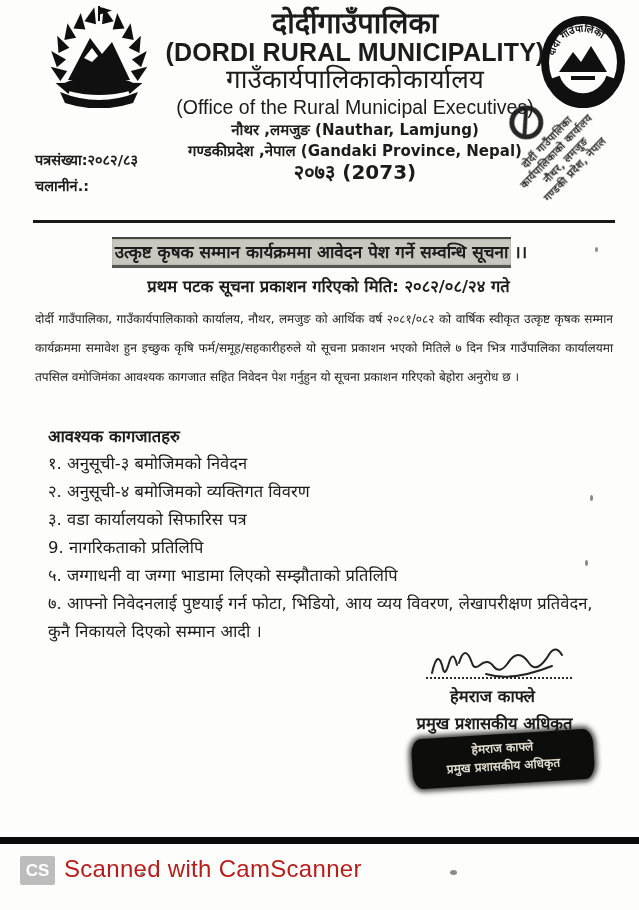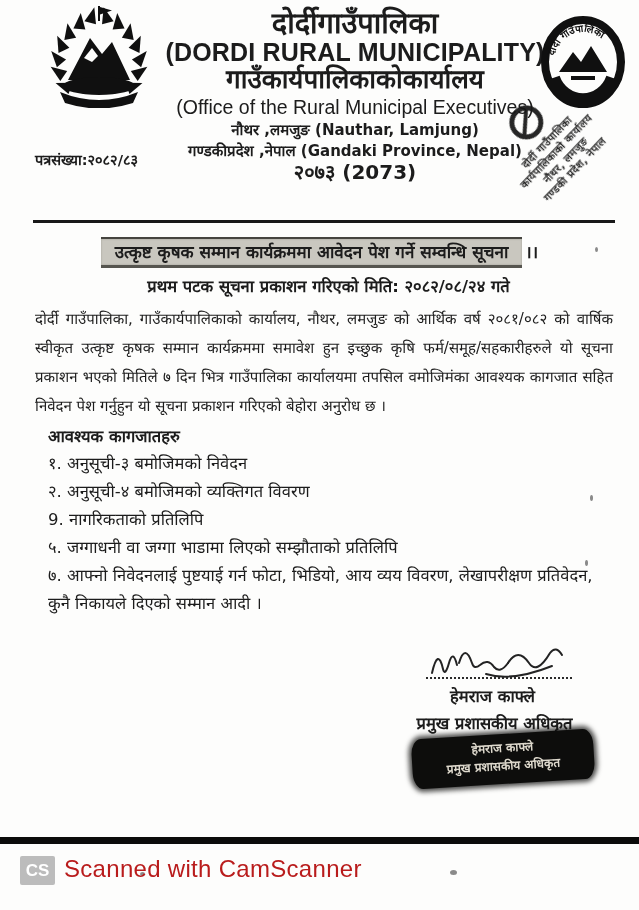--- a/index.html
+++ b/index.html
@@ -7,40 +7,40 @@
     position:relative;width:639px;height:910px;margin:0 auto;
     background:#fdfdfc;overflow:hidden;
     font-family:"DejaVu Sans",sans-serif;color:#1c1c1c;
   }
   .abs{position:absolute;}
 
   
   .hdr{left:143px;top:7px;width:424px;text-align:center;}
   .hdr .np-title{font-size:29px;font-weight:700;line-height:33px;}
   .hdr .en-title{font-family:"Liberation Sans",sans-serif;font-size:25px;font-weight:700;line-height:24px;letter-spacing:.2px;}
-  .hdr .np-office{font-size:26px;font-weight:700;line-height:31px;}
+  .hdr .np-office{font-size:26px;font-weight:400;line-height:31px;}
   .hdr .en-office{font-family:"Liberation Sans",sans-serif;font-size:19.5px;font-weight:400;line-height:25px;}
   .hdr .addr{font-size:15px;font-weight:700;line-height:21px;}
   .hdr .year{font-size:20px;font-weight:700;line-height:20px;}
 
   .meta{left:35px;top:147px;font-size:14.5px;font-weight:700;line-height:26px;}
 
   .rule{left:33px;top:220px;width:582px;height:3px;background:#181818;}
 
   .subject-row{left:0;top:237px;width:639px;text-align:center;font-size:17px;font-weight:700;}
   .subject-hl{
-    display:inline-block;background:#c9c7bf;padding:1px 14px 2px;
+    display:inline-block;background:#c9c7bf;padding:1px 3px 2px;
     border-top:2px solid #45443f;border-bottom:3px solid #56554f;
     box-shadow:0 0 2px #9a978e inset;
   }
   .subject-suffix{margin-left:3px;}
 
   .date-row{left:0;top:274px;width:639px;text-align:center;font-size:16.5px;font-weight:700;transform:translateX(9px);}
 
-  .body-para{left:35px;top:305px;width:578px;font-size:15px;font-weight:500;line-height:29px;text-align:justify;}
+  .body-para{left:35px;top:305px;width:578px;font-size:12px;font-weight:500;line-height:29px;text-align:justify;}
 
   .docs-heading{left:48px;top:424px;font-size:16.5px;font-weight:600;}
   .docs-list{left:48px;top:450px;width:568px;font-size:16.5px;font-weight:500;}
   .docs-list .doc-item{line-height:28px;}
 
   
   .sig-svg{left:428px;top:641px;}
   .sig-dots{left:426px;top:655px;width:146px;height:22px;border-bottom:2px dotted #2a2a2a;}
   .sig-name{left:405px;top:684px;width:175px;text-align:center;font-size:16.5px;font-weight:700;}
   .sig-desig{left:392px;top:711px;width:205px;text-align:center;font-size:16.5px;font-weight:600;}
@@ -142,36 +142,38 @@
   <div class="abs round-stamp">
     <span class="ring"></span>
     <div class="rs-line">दोर्दी गाउँपालिका</div>
     <div class="rs-line">कार्यपालिकाको कार्यालय</div>
     <div class="rs-line">नौथर, लमजुङ</div>
     <div class="rs-line">गण्डकी प्रदेश, नेपाल</div>
   </div>
 
   <div class="abs meta">
     <div>पत्रसंख्या:२०८२/८३</div>
+    <div>चलानीनं.:</div>
   </div>
 
   <div class="abs rule"></div>
 
   <div class="abs subject-row">
     <span class="subject-hl">उत्कृष्ट कृषक सम्मान कार्यक्रममा आवेदन पेश गर्ने सम्वन्धि सूचना</span><span class="subject-suffix">।।</span>
   </div>
 
   <div class="abs date-row">प्रथम पटक सूचना प्रकाशन गरिएको मिति: २०८२/०८/२४ गते</div>
 
   <div class="abs body-para">दोर्दी गाउँपालिका, गाउँकार्यपालिकाको कार्यालय, नौथर, लमजुङ को आर्थिक वर्ष २०८१/०८२ को वार्षिक स्वीकृत उत्कृष्ट कृषक सम्मान कार्यक्रममा समावेश हुन इच्छुक कृषि फर्म/समूह/सहकारीहरुले यो सूचना प्रकाशन भएको मितिले ७ दिन भित्र गाउँपालिका कार्यालयमा तपसिल वमोजिमंका आवश्यक कागजात सहित निवेदन पेश गर्नुहुन यो सूचना प्रकाशन गरिएको बेहोरा अनुरोध छ ।</div>
 
   <div class="abs docs-heading">आवश्यक कागजातहरु</div>
   <div class="abs docs-list">
     <div class="doc-item">१. अनुसूची-३ बमोजिमको निवेदन</div>
     <div class="doc-item">२. अनुसूची-४ बमोजिमको व्यक्तिगत विवरण</div>
+    <div class="doc-item">३. वडा कार्यालयको सिफारिस पत्र</div>
     <div class="doc-item">9. नागरिकताको प्रतिलिपि</div>
     <div class="doc-item">५. जग्गाधनी वा जग्गा भाडामा लिएको सम्झौताको प्रतिलिपि</div>
     <div class="doc-item">७. आफ्नो निवेदनलाई पुष्टयाई गर्न फोटा, भिडियो, आय व्यय विवरण, लेखापरीक्षण प्रतिवेदन, कुनै निकायले दिएको सम्मान आदी ।</div>
   </div>
 
   <svg class="abs sig-svg" width="140" height="40" viewBox="0 0 140 40">
     <g fill="none" stroke="#232323" stroke-width="2" stroke-linecap="round">
       <path d="M4 32 Q10 6 15 28 Q17 36 21 22 Q25 8 29 24"></path>
       <path d="M31 22 Q37 2 44 22 Q46 29 52 24 Q60 17 66 26 Q72 33 80 22"></path>
       <path d="M80 22 Q90 6 101 22 Q109 34 122 12 Q128 4 134 14"></path>

